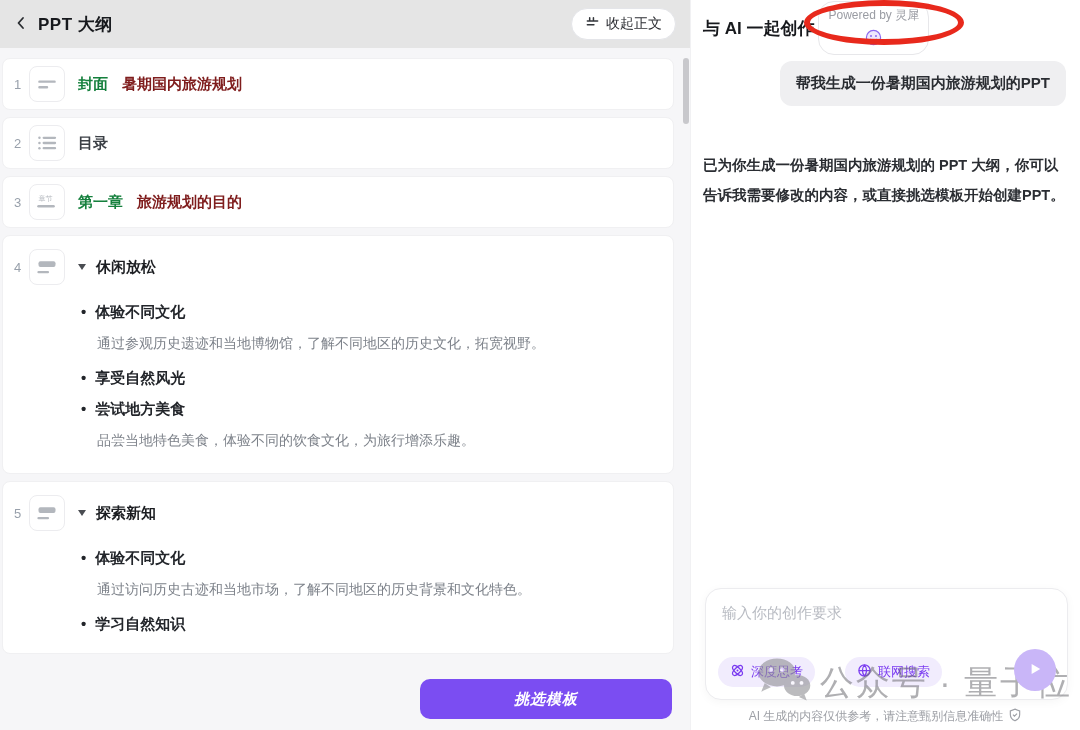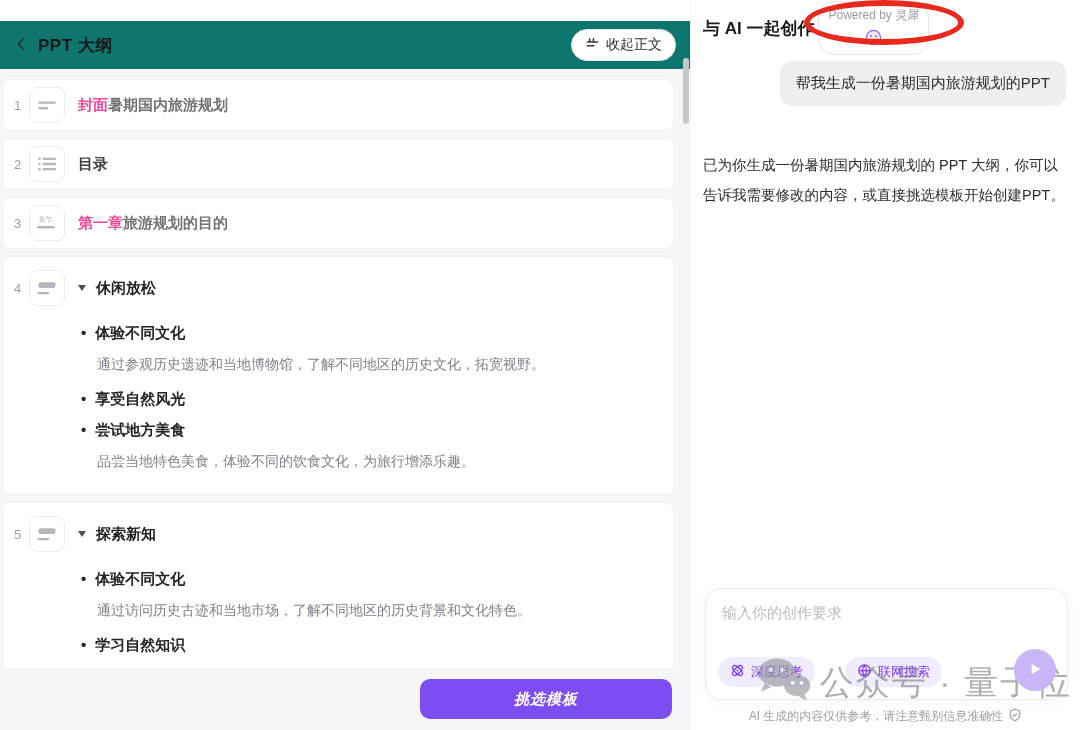--- a/index.html
+++ b/index.html
@@ -2,54 +2,54 @@
 <html><head>
 <meta charset="utf-8">
 <style>
   * { margin:0; padding:0; box-sizing:border-box; }
   html,body { width:1080px; height:730px; }
   body { font-family:"Liberation Sans","DejaVu Sans",sans-serif; background:#fff; overflow:hidden; }
   .app { width:1080px; height:730px; display:flex; position:relative; background:#fff; }
 
   
   .left { width:690px; display:flex; flex-direction:column; position:relative; background:#fff; }
-  .left-header { height:48px; flex:none; display:flex; align-items:center; padding:0 14px 0 10px; background:#0f766e;margin-top:21px; }
+  .left-header { height:48px; flex:none; display:flex; align-items:center; padding:0 14px 0 10px; background:#e5e5e5; }
   .back-btn { width:22px; height:22px; display:flex; align-items:center; justify-content:center; cursor:pointer; background:none; border:none; }
   .left-title { font-size:17px; font-weight:bold; color:#17191d; margin-left:6px; letter-spacing:.5px; }
   .collapse-btn { margin-left:auto; display:flex; align-items:center; gap:6px; border:1px solid #e4e5e9; border-radius:17px; padding:6px 13px; font-size:14px; color:#2c2e33; background:#fff; cursor:pointer; }
 
   .left-content { flex:1; background:#f6f6f8; padding:10px 16px 0 2px; overflow:hidden; }
   .card { background:#fff; border:1px solid #f0f0f2; border-radius:8px; margin-bottom:7px; }
   .simple-card { display:flex; align-items:center; padding:7px 12px 7px 8px; }
   .big-card { padding:13px 12px 8px 8px; }
   .big-head { display:flex; align-items:center; }
   .row-num { width:16px; flex:none; font-size:13px; color:#98a0ab; padding-left:3px; }
   .slide-icon { width:36px; height:36px; flex:none; border:1px solid #ececef; border-radius:8px; background:#fff; display:flex; align-items:center; justify-content:center; margin-left:2px; }
-  .type-label { margin-left:13px; font-size:15px; font-weight:bold; color:#ec4899; }
-  .row-title { font-size:15px; font-weight:bold; color:#737373; }
+  .type-label { margin-left:13px; font-size:15px; font-weight:bold; color:#15803d; }
+  .row-title { margin-left:14px; font-size:15px; font-weight:bold; color:#7f1d1d; }
   .row-title.solo { margin-left:13px; color:#3c4046; }
   .caret { margin-left:13px; width:0; height:0; border-left:4.5px solid transparent; border-right:4.5px solid transparent; border-top:6px solid #4a4d52; cursor:pointer; }
   .big-title { margin-left:10px; font-size:15px; font-weight:bold; color:#1c1e22; }
   .bullets { margin:17px 0 0 70px; }
   .bullet-title { display:flex; align-items:flex-start; gap:9px; font-size:15px; font-weight:bold; color:#22252a; line-height:20px; margin-bottom:11px; }
   .bullet-dot { flex:none; }
   .bullet-desc { margin:0 0 15px 16px; font-size:14px; color:#7d828a; line-height:20px; }
 
   .left-footer { height:62px; flex:none; background:#f6f6f8; display:flex; align-items:center; justify-content:flex-end; padding-right:18px; }
   .pick-template-btn { width:252px; height:40px; background:#7b4df2; color:#fff; font-size:15px; font-weight:bold; border:none; border-radius:10px; cursor:pointer; letter-spacing:1px;font-style:italic; }
   .scroll-thumb { position:absolute; right:1px; top:58px; width:6px; height:66px; background:#c8c8cc; border-radius:3px; }
 
   
   .right { flex:1; position:relative; background:#fff; border-left:1px solid #f1f1f3; }
   .right-header { display:flex; align-items:center; padding:12px 12px 0 12px; position:relative; height:44px; }
   .right-title { font-size:17px; font-weight:bold; color:#17191d; white-space:nowrap; }
   .powered-badge { display:flex; align-items:center; gap:5px; margin-left:4px; border:1px solid #e7e7ea; border-radius:16px; padding:5px 9px; font-size:12px; color:#9a9ca3; background:#fff; white-space:nowrap;flex-direction:column; }
   .red-oval { position:absolute; left:113px; top:0px; width:160px; height:45px; border:6px solid #e8291c; border-radius:50%; pointer-events:none; z-index:6; }
 
-  .chat { padding:0 14px 0 12px; }
+  .chat { padding:0 14px 0 12px;font-weight:bold; }
   .user-bubble { background:#efeff1; border-radius:12px; padding:13px 16px; font-size:15px; color:#2a2d32; margin:17px 0 0 auto; width:fit-content; max-width:92%; }
   .ai-msg { margin-top:44px; font-size:14.5px; color:#2a2d32; line-height:30px; }
 
   .composer { position:absolute; left:14px; right:12px; bottom:30px; height:112px; background:#fff; border:1px solid #ececef; border-radius:16px; box-shadow:0 2px 10px rgba(0,0,0,.04); padding:15px 14px 12px 16px; }
   .composer textarea { width:100%; height:42px; border:none; outline:none; resize:none; font-size:15px; font-family:inherit; color:#ef4444; background:transparent; }
   .composer textarea::placeholder { color:#b9bcc3; }
   .pill-row { position:absolute; left:12px; bottom:12px; display:flex; gap:30px; }
   .pill { display:flex; align-items:center; gap:6px; background:#f1ecfd; color:#7a3bf0; border:none; border-radius:15px; padding:6px 12px; font-size:13px; cursor:pointer; }
   .send-btn { position:absolute; right:11px; bottom:8px; width:42px; height:42px; border-radius:50%; background:#c9b6f8; border:none; display:flex; align-items:center; justify-content:center; cursor:pointer; z-index:5; }
 

